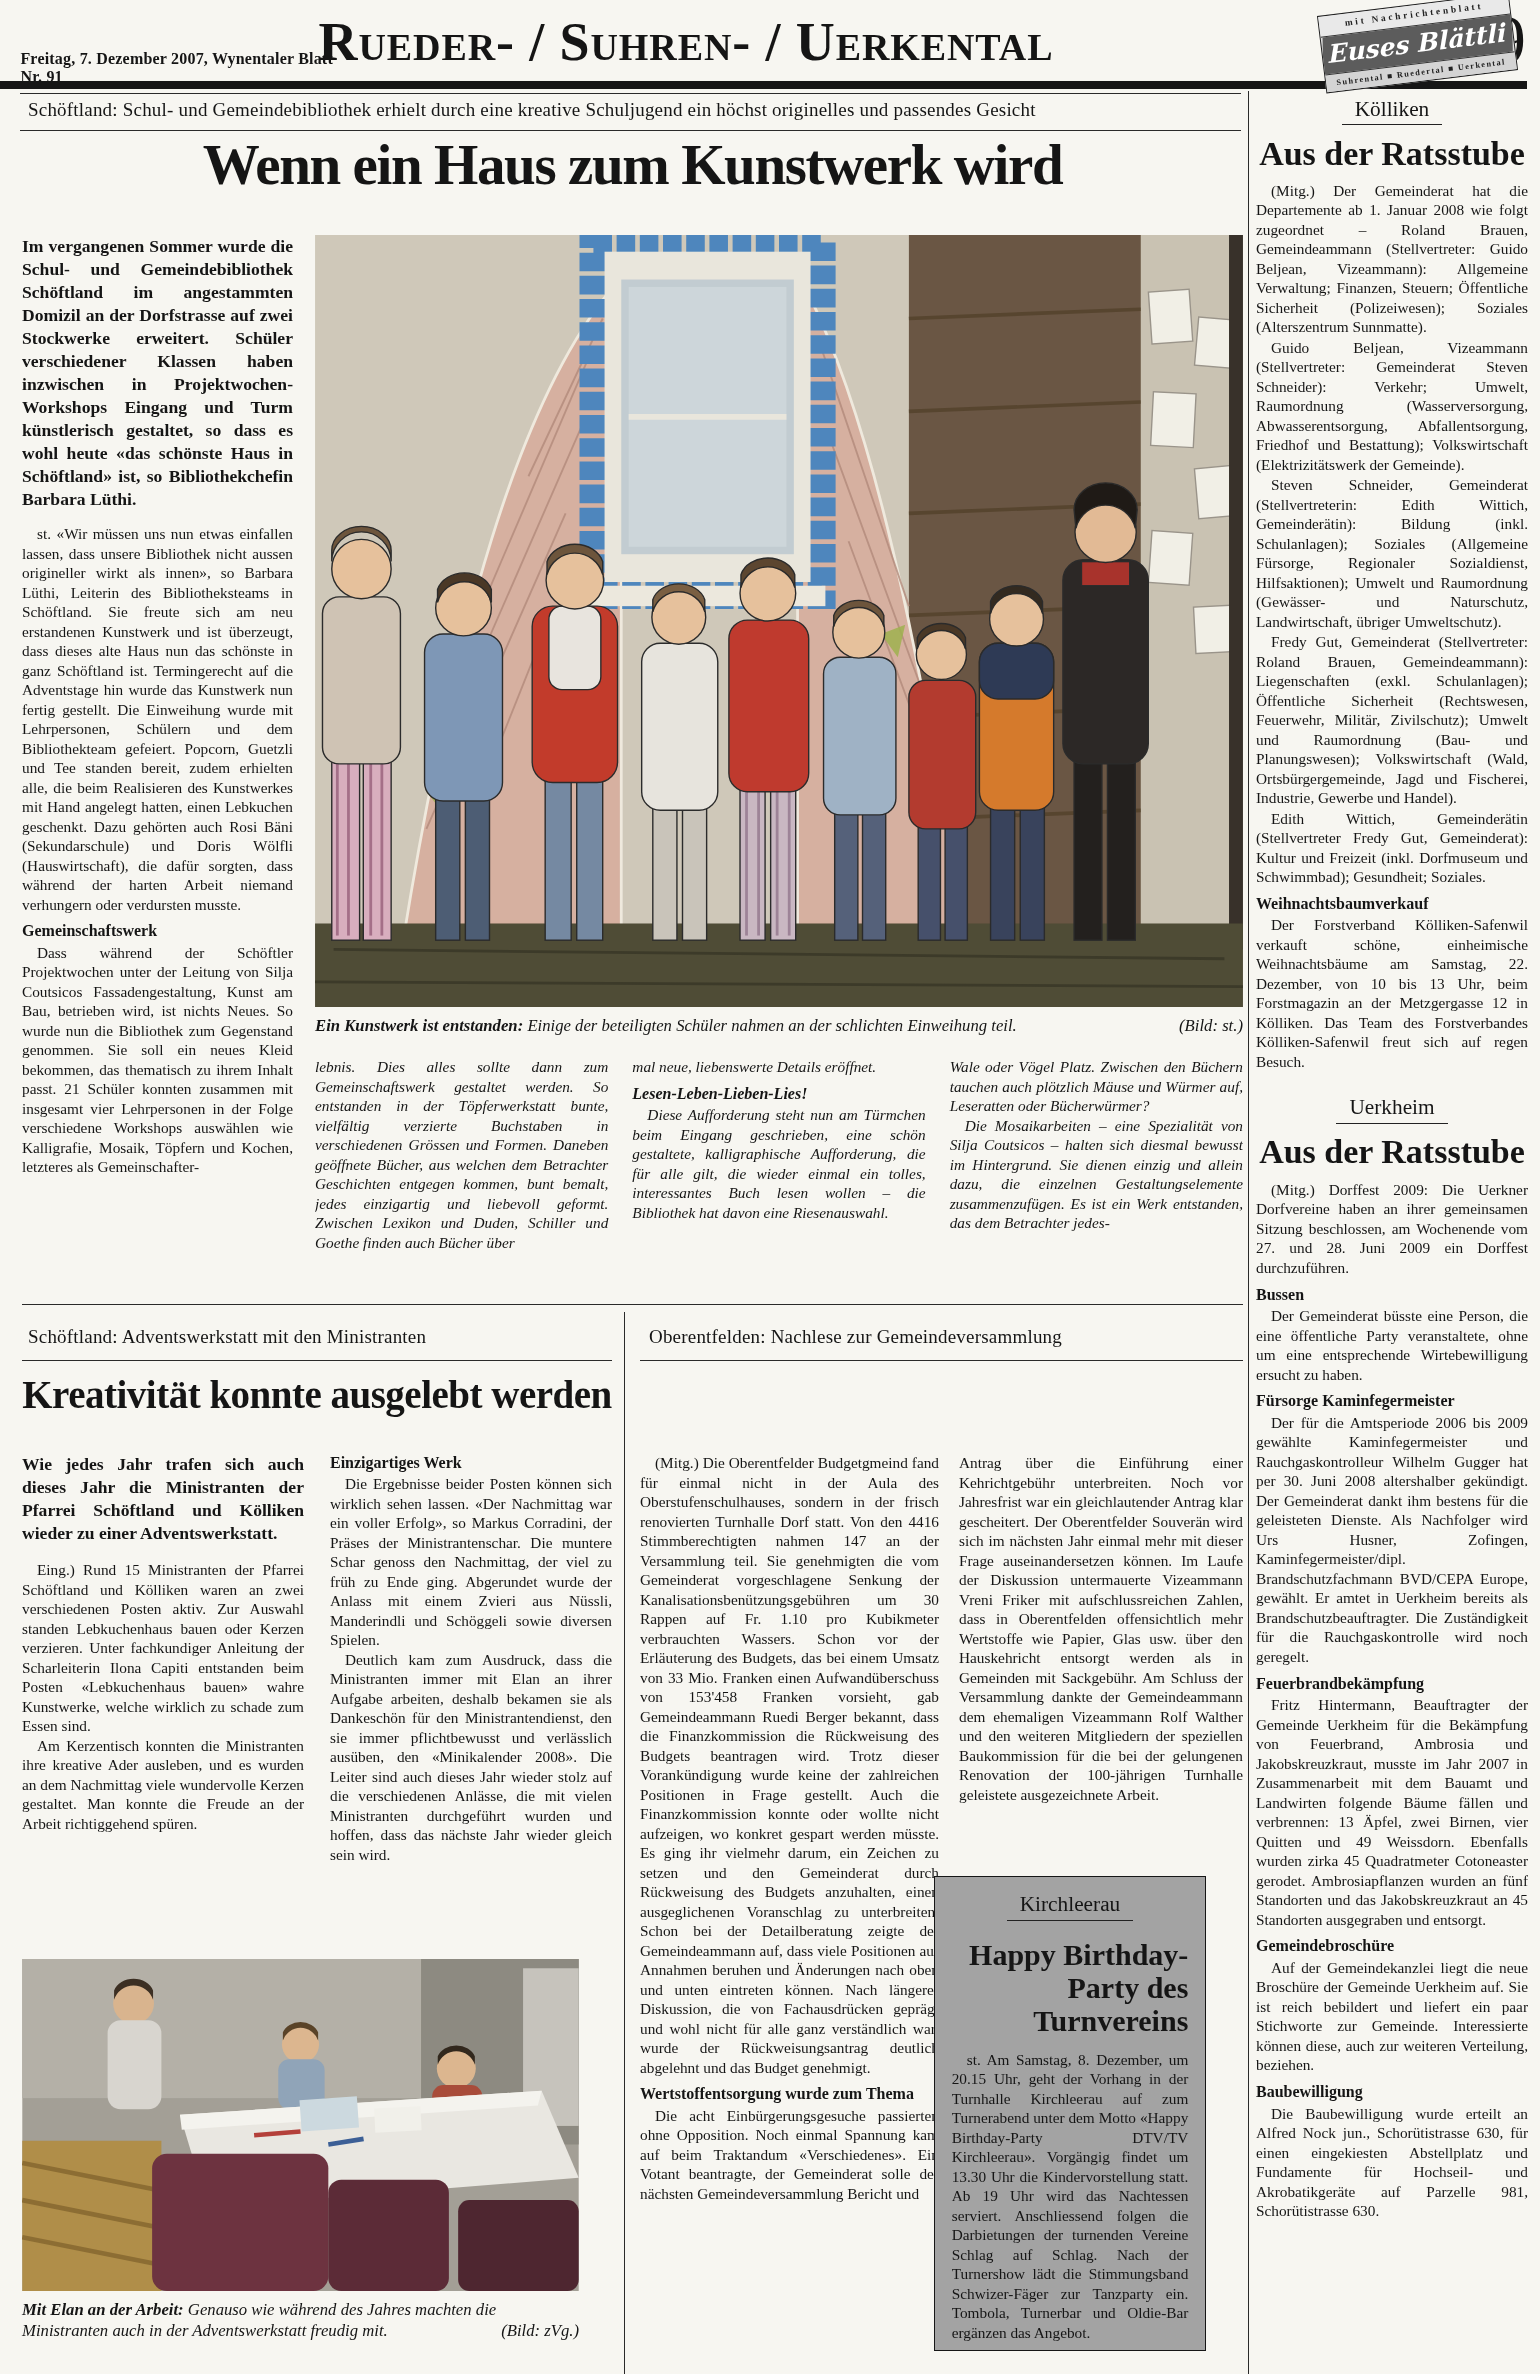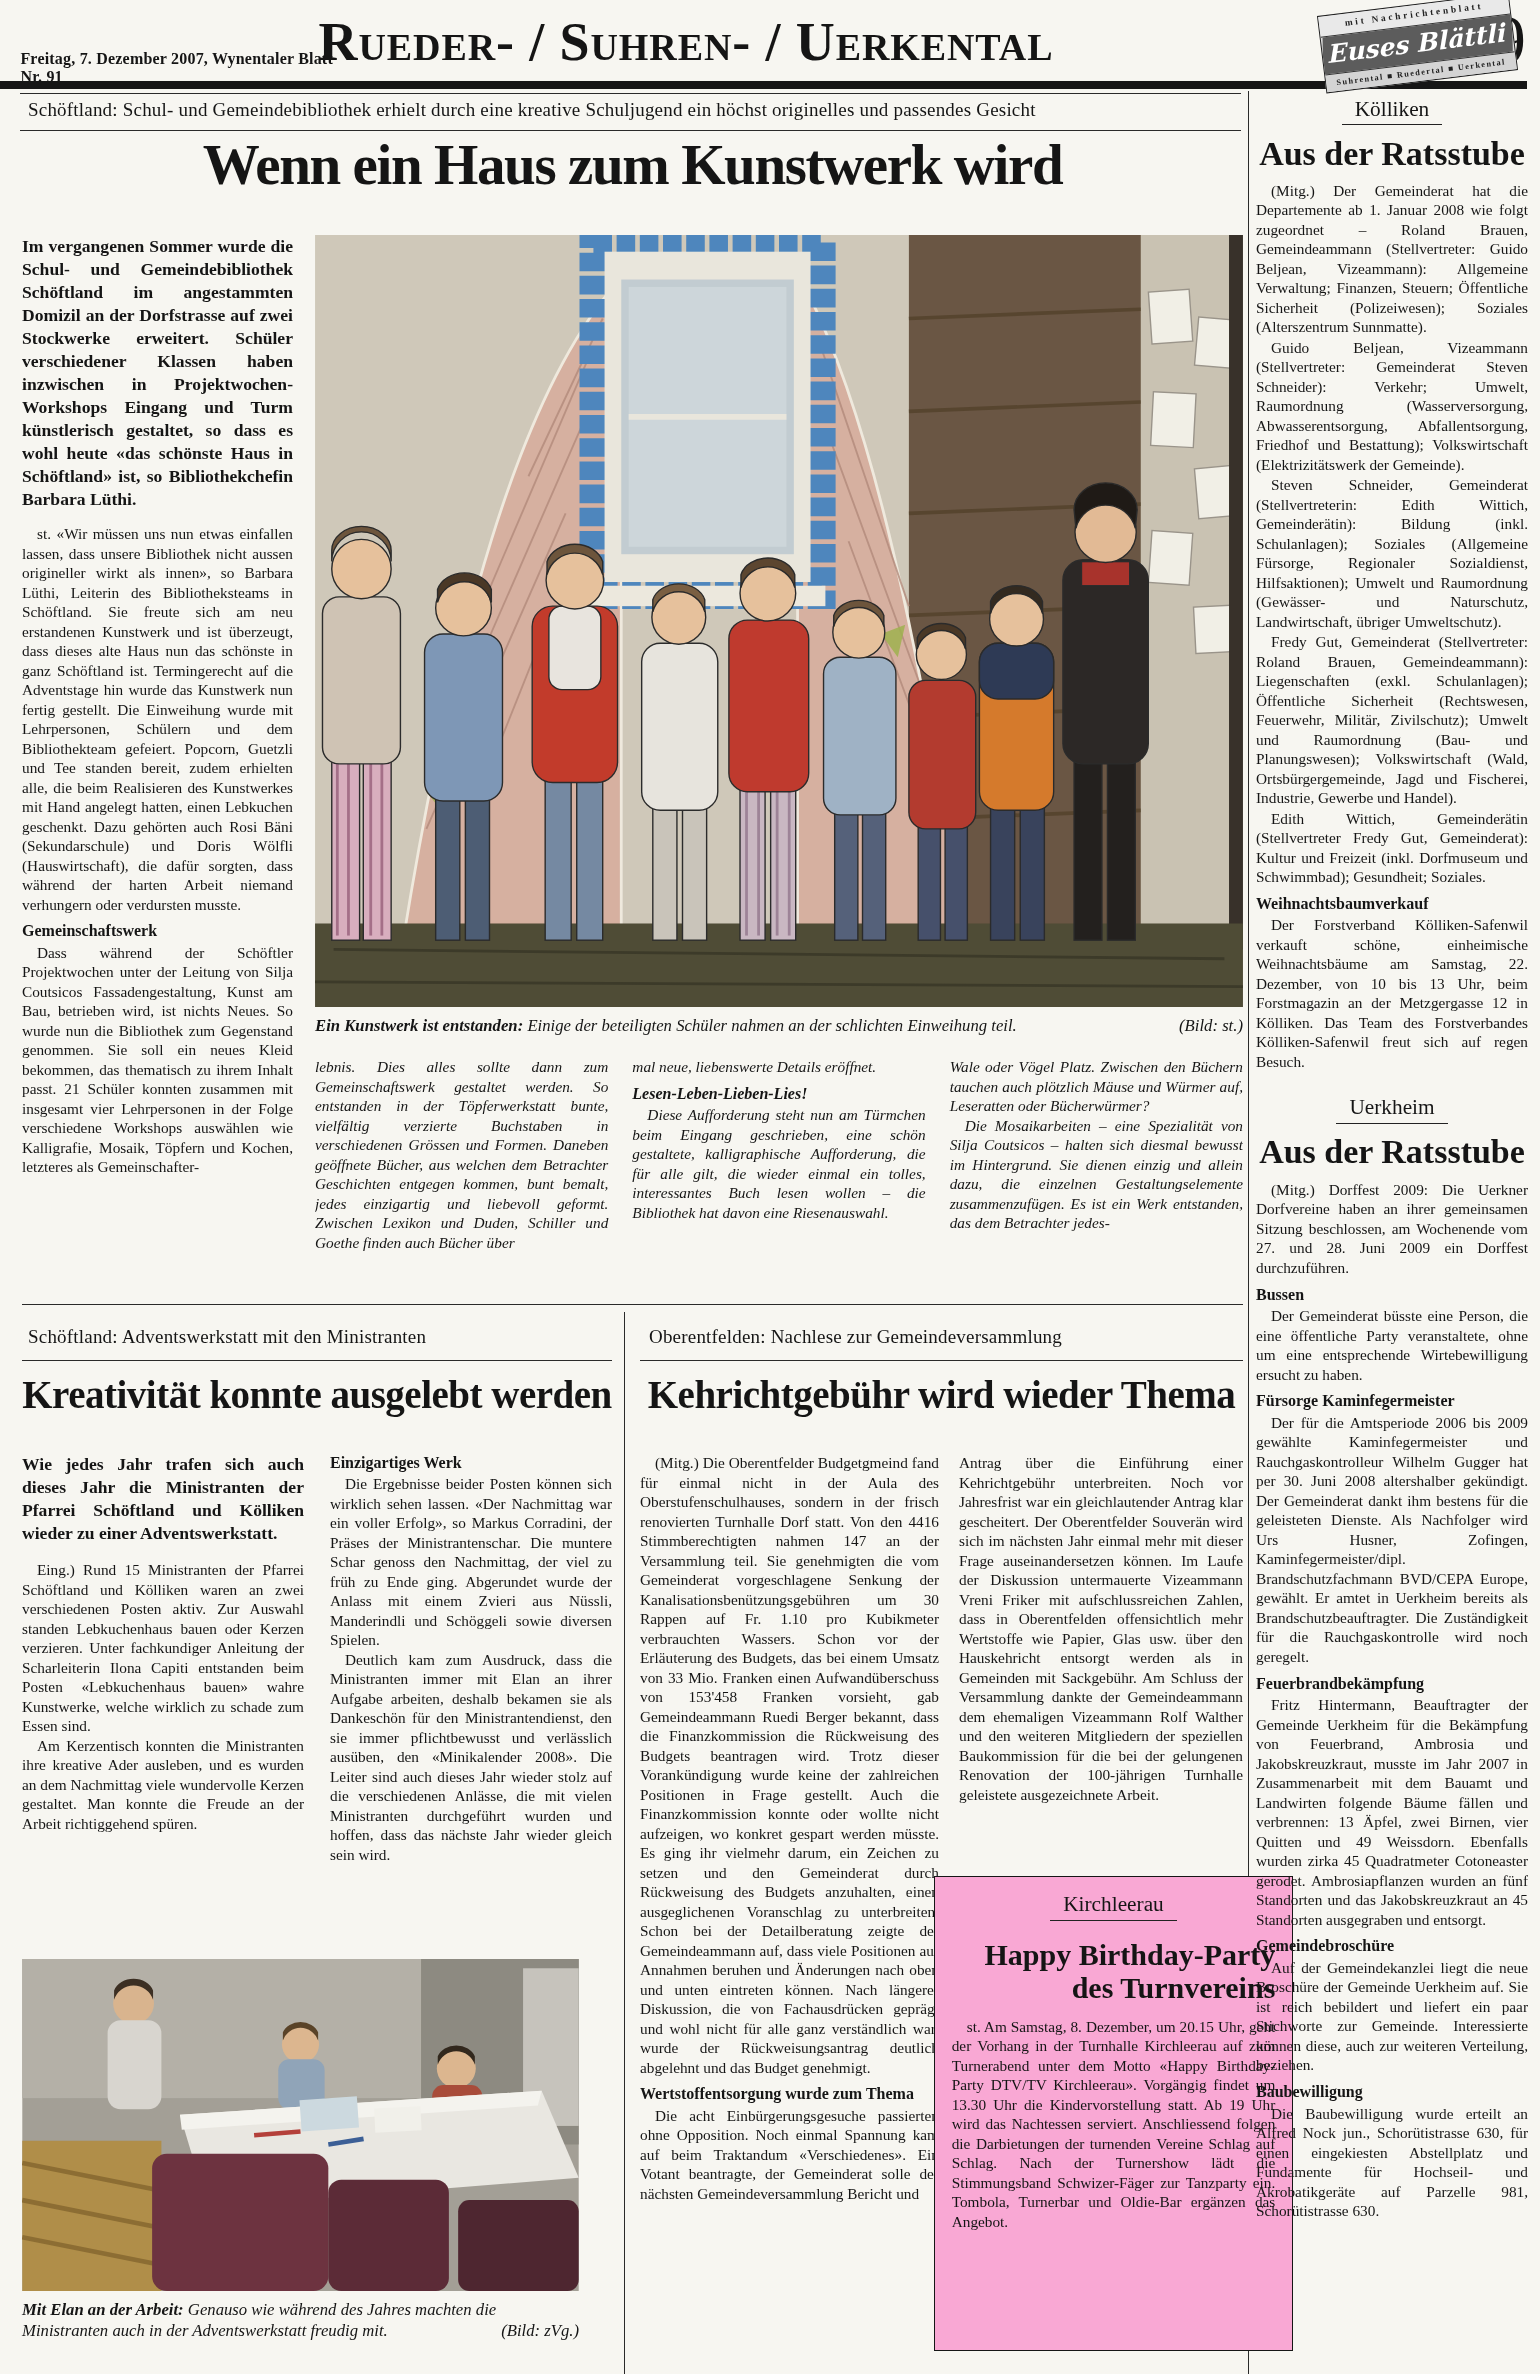--- a/index.html
+++ b/index.html
@@ -37,22 +37,22 @@
   .caption{font-size:16.7px;font-style:italic;line-height:21.3px;}
   .caption .caplead{font-weight:bold;}
   .caption .credit{float:right;font-style:italic;}
   
   .sidebar{left:1256px;top:91px;width:272px;height:2280px;overflow:hidden;}
   .place{ text-align:center;margin:5.6px 0 9.3px 0;}
   .place span{display:inline-block;font-size:21.3px;padding:0 13px 2.8px 13px;border-bottom:1.4px solid #222;}
   .ratsstube{font-size:34px;font-weight:bold;text-align:center;line-height:37px;margin:3.7px 0 9.3px 0;}
   .sb .bodytext p{margin-bottom:0.9px;}
   
-  .kbox{left:934px;top:1876px;width:359px;height:475px;border:1.9px solid #161616;
-        box-sizing:border-box;padding:9.3px 16.7px;background:#f9a8d4;}
+  .kbox{left:934px;top:1876px;width:272px;height:475px;border:1.9px solid #161616;
+        box-sizing:border-box;padding:9.3px 16.7px;background:#a3a3a3;}
   .kbox .headline-md{font-size:30px;font-weight:bold;text-align:right;line-height:33px;margin:17px 0 13px 0;}
   
   .photo{display:block;}
   .cols3{display:flex;gap:24px;font-style:italic;}
   .cols3 > div{flex:1;}
   .cols2{display:flex;gap:26px;}
   .cols2 > div{flex:1;}
 </style>
 </head>
 <body>
@@ -311,21 +311,20 @@
   </div>
 
   <div class="abs caption" style="left:22px;top:2299px;width:557px;">
     <span class="credit" style="margin-top:21.3px;">(Bild: zVg.)</span>
     <span class="caplead">Mit Elan an der Arbeit:</span>
     <span>Genauso wie während des Jahres machten die Ministranten auch in der Adventswerkstatt freudig mit.</span>
   </div>
 
   <div class="abs kicker" style="left:649px;top:1326px;width:594px;">Oberentfelden: Nachlese zur Gemeindeversammlung</div>
   <div class="abs hrule" style="left:640px;top:1360px;width:603px;"></div>
-  <div class="abs headline-lg" style="left:640px;top:1373px;width:603px;">Kehrichtgebühr wird wieder Thema</div>
 
   <div class="abs bodytext" style="left:640px;top:1453px;width:299px;height:922px;overflow:hidden;">
     <p class="ind">(Mitg.) Die Oberentfelder Budgetgmeind fand für einmal nicht in der Aula des Oberstufenschulhauses, sondern in der frisch renovierten Turnhalle Dorf statt. Von den 4416 Stimmberechtigten nahmen 147 an der Versammlung teil. Sie genehmigten die vom Gemeinderat vorgeschlagene Senkung der Kanalisationsbenützungsgebühren um 30 Rappen auf Fr. 1.10 pro Kubikmeter verbrauchten Wassers. Schon vor der Erläuterung des Budgets, das bei einem Umsatz von 33 Mio. Franken einen Aufwandüberschuss von 153'458 Franken vorsieht, gab Gemeindeammann Ruedi Berger bekannt, dass die Finanzkommission die Rückweisung des Budgets beantragen wird. Trotz dieser Vorankündigung wurde keine der zahlreichen Positionen in Frage gestellt. Auch die Finanzkommission konnte oder wollte nicht aufzeigen, wo konkret gespart werden müsste. Es ging ihr vielmehr darum, ein Zeichen zu setzen und den Gemeinderat durch Rückweisung des Budgets anzuhalten, einen ausgeglichenen Voranschlag zu unterbreiten. Schon bei der Detailberatung zeigte der Gemeindeammann auf, dass viele Positionen auf Annahmen beruhen und Änderungen nach oben und unten eintreten können. Nach längerer Diskussion, die von Fachausdrücken geprägt und wohl nicht für alle ganz verständlich war, wurde der Rückweisungsantrag deutlich abgelehnt und das Budget genehmigt.</p>
     <div class="subhead">Wertstoffentsorgung wurde zum Thema</div>
     <p class="ind">Die acht Einbürgerungsgesuche passierten ohne Opposition. Noch einmal Spannung kam auf beim Traktandum «Verschiedenes». Ein Votant beantragte, der Gemeinderat solle der nächsten Gemeindeversammlung Bericht und</p>
   </div>
   <div class="abs bodytext" style="left:959px;top:1453px;width:284px;height:414px;overflow:hidden;">
     <p>Antrag über die Einführung einer Kehrichtgebühr unterbreiten. Noch vor Jahresfrist war ein gleichlautender Antrag klar gescheitert. Der Oberentfelder Souverän wird sich im nächsten Jahr einmal mehr mit dieser Frage auseinandersetzen können. Im Laufe der Diskussion untermauerte Vizeammann Vreni Friker mit aufschlussreichen Zahlen, dass in Oberentfelden offensichtlich mehr Wertstoffe wie Papier, Glas usw. über den Hauskehricht entsorgt werden als in Gemeinden mit Sackgebühr. Am Schluss der Versammlung dankte der Gemeindeammann dem ehemaligen Vizeammann Rolf Walther und den weiteren Mitgliedern der speziellen Baukommission für die bei der gelungenen Renovation der 100-jährigen Turnhalle geleistete ausgezeichnete Arbeit.</p>
   </div>
 

